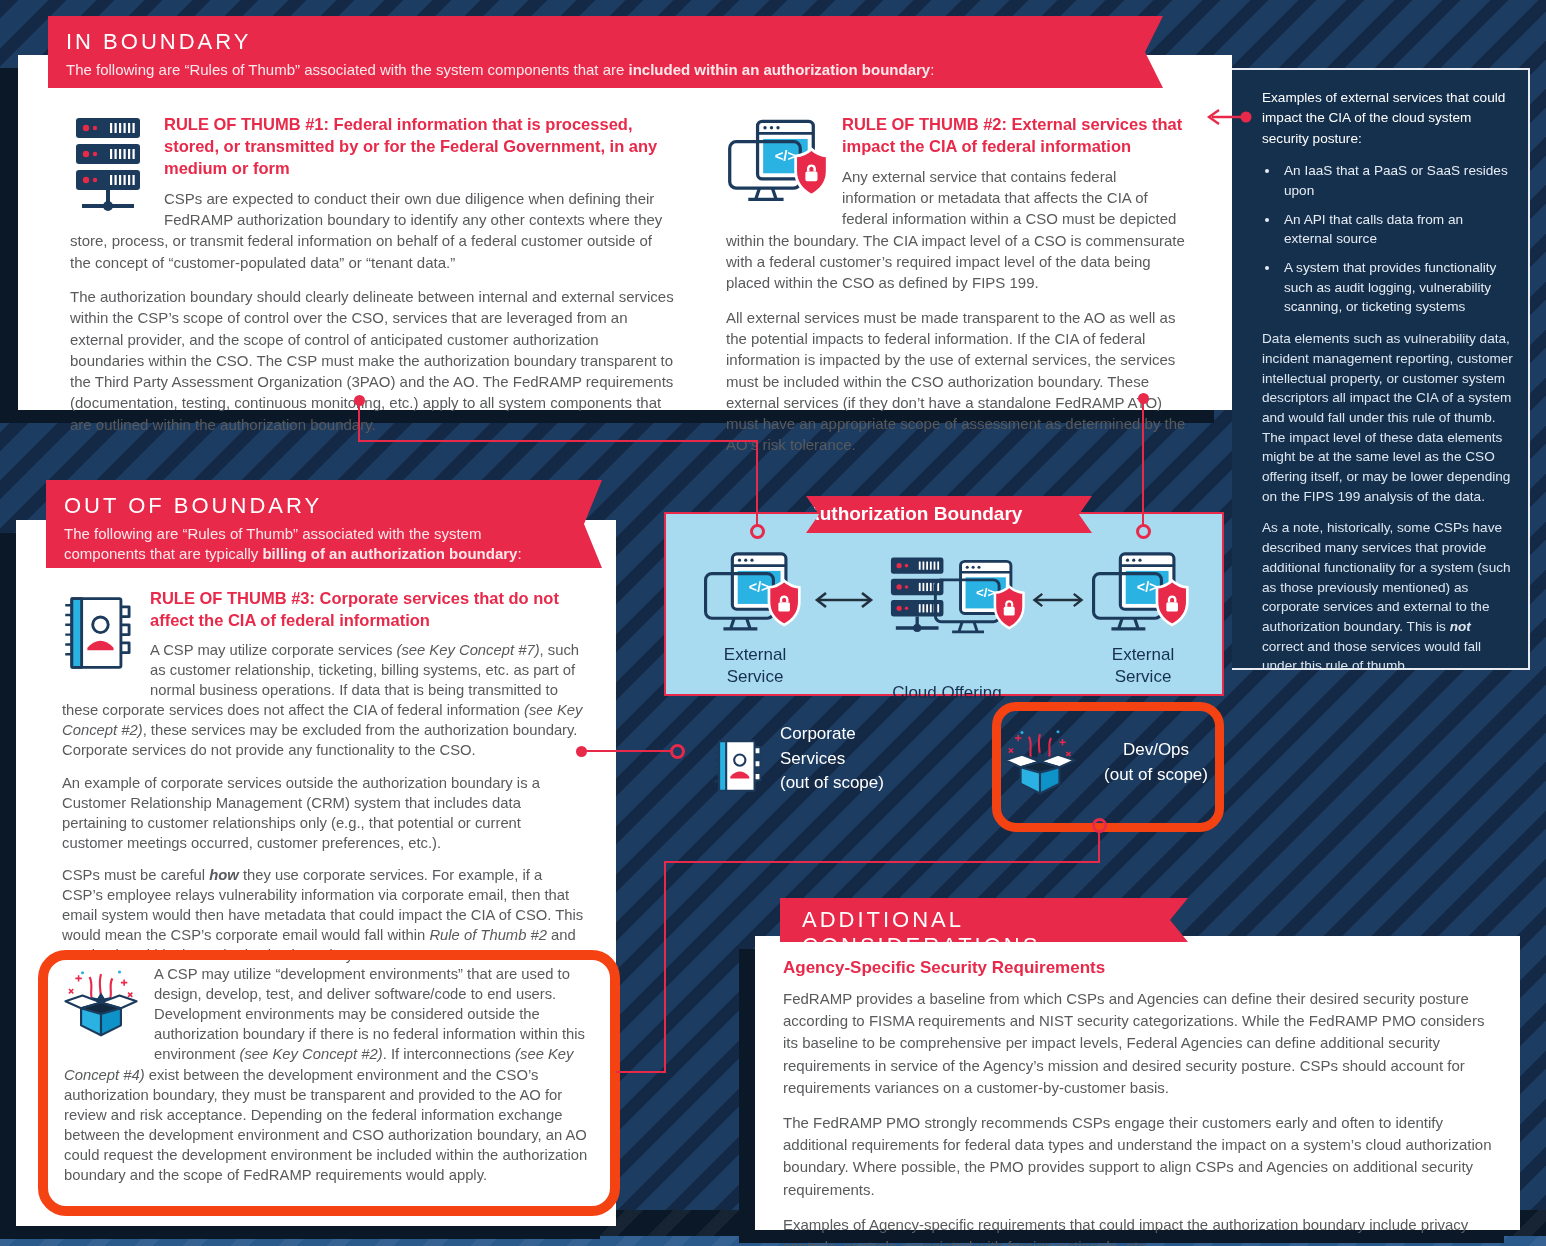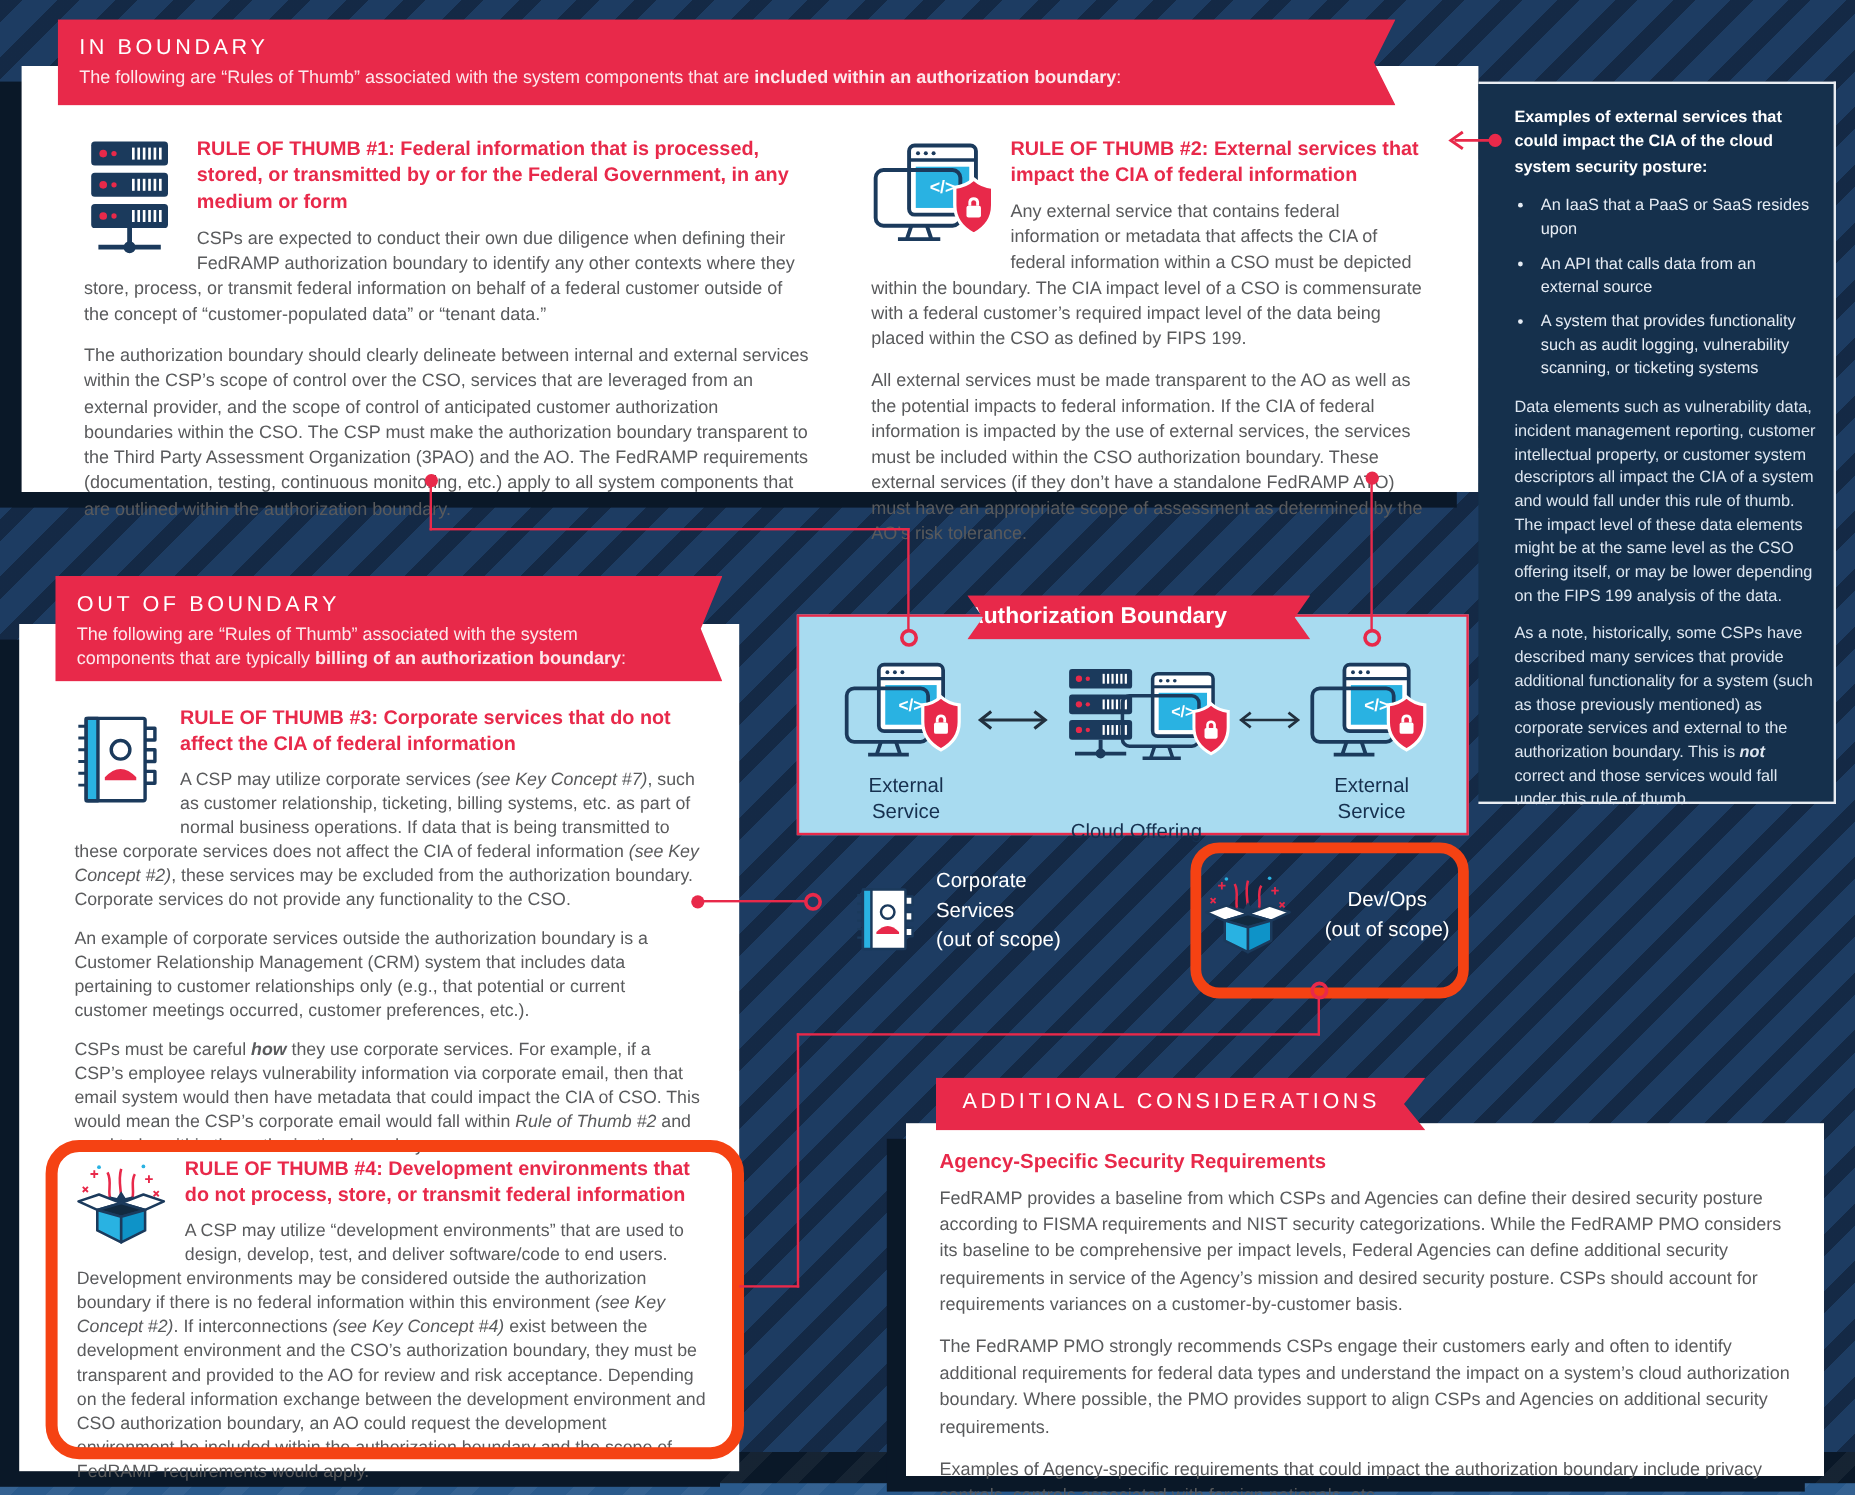--- a/index.html
+++ b/index.html
@@ -13,36 +13,36 @@
   .band{position:absolute; left:0; width:1546px;
     background-image:repeating-linear-gradient(135deg, rgba(255,255,255,.05) 0 13px, rgba(255,255,255,0) 13px 34px);}
   
   .panel{position:absolute; background:#ffffff; z-index:10;}
   .panel-top{ left:18px; top:55px; width:1214px; height:355px; box-shadow:-18px 13px 0 0 #0a1828; }
   .panel-left{ left:16px; top:520px; width:600px; height:706px; box-shadow:-16px 13px 0 0 #0a1828; }
   .panel-add{ left:755px; top:936px; width:765px; height:294px; box-shadow:-16px 13px 0 0 #0a1828; }
   
   .banner{position:absolute; background:#e8294a; color:#fff; z-index:20;
     clip-path:polygon(0 0,100% 0,calc(100% - 18px) 50%,100% 100%,0 100%);}
-  .banner .bt{ font-size:18px; letter-spacing:3px; font-weight:500; }
+  .banner .bt{ font-size:22px; letter-spacing:3px; font-weight:500; }
   .banner .bs{ font-size:15px; font-weight:300; margin-top:5px; line-height:1.35; color:#fde8ec;}
   .banner-in{ left:48px; top:16px; width:1115px; height:72px; padding:13px 40px 0 18px;}
   .banner-out{ left:46px; top:480px; width:556px; height:88px; padding:13px 46px 0 18px;}
   .banner-add{ left:780px; top:898px; width:408px; height:44px; padding:9px 0 0 22px;}
   
   .rule{position:absolute; z-index:12; color:#595a5c;}
   .rule h3{ color:#e8294a; font-size:16.5px; line-height:1.33; font-weight:700; margin-bottom:8px;}
   .rule p{ font-size:15px; line-height:1.42; margin-bottom:13px;}
   .panel-left-text p{ font-size:14.8px; line-height:1.36; margin-bottom:12px;}
   .ricon{ float:left; margin:2px 16px 6px 0; }
   
   .sidebar{ position:absolute; left:1232px; top:68px; width:298px; height:602px; z-index:11;
     background:#15304c; border:2px solid #e9edf2; border-left:none;
     padding:18px 14px 0 30px; color:#e6ecf4; font-size:13.6px; line-height:1.45;}
-  .sidebar .intro{ font-weight:700; color:#ffffff; line-height:1.5; }
+  .sidebar .intro{ font-weight:400; color:#ffffff; line-height:1.5; }
   .sidebar ul{ margin:12px 0 4px 0; padding-left:18px; }
   .sidebar li{ margin-bottom:9px; padding-left:4px; }
   .sidebar p{ margin-top:12px; color:#dde6f0;}
   
   .auth-box{ position:absolute; left:664px; top:512px; width:560px; height:184px; z-index:12;
     background:#a8dbf0; border:2px solid #e8294a;}
   .auth-ribbon{ position:absolute; left:806px; top:496px; width:286px; height:37px; z-index:21;
     background:#e8294a; color:#fff; font-size:19px; font-weight:600; line-height:35px;
     clip-path:polygon(0 0,100% 0,calc(100% - 13px) 50%,100% 100%,0 100%,13px 50%);}
   .dlabel{ position:absolute; z-index:14; color:#16304f; font-size:17px; line-height:1.28; text-align:center;}
@@ -203,21 +203,20 @@
         <polygon points="52,34 57,42 66,40 60,48 66,54 56,52 52,60 48,52 38,54 44,46 38,40 47,42" fill="#1b3a5c"></polygon>
         <g stroke="#1b3a5c" stroke-width="3" stroke-linejoin="round">
           <polygon points="24,56 2,46 26,38 52,48" fill="#fff"></polygon>
           <polygon points="80,56 102,46 78,38 52,48" fill="#fff"></polygon>
           <polygon points="24,56 52,48 80,56 52,64" fill="#12293f"></polygon>
           <polygon points="24,56 52,64 52,94 24,80" fill="#29b2e2"></polygon>
           <polygon points="80,56 52,64 52,94 80,80" fill="#0e93c8"></polygon>
         </g>
       </svg>
     </span>
-    <h3>RULE OF THUMB #4: Development environments that do not process, store, or transmit federal information</h3>
     <p class="rich"><span>A CSP may utilize “development environments” that are used to design, develop, test, and deliver software/code to end users. Development environments may be considered outside the authorization boundary if there is no federal information within this environment </span><span style="font-style: italic;">(see Key Concept #2)</span><span>. If interconnections </span><span style="font-style: italic;">(see Key Concept #4)</span><span> exist between the development environment and the CSO’s authorization boundary, they must be transparent and provided to the AO for review and risk acceptance. Depending on the federal information exchange between the development environment and CSO authorization boundary, an AO could request the development environment be included within the authorization boundary and the scope of FedRAMP requirements would apply.</span></p>
   </div>
 
   <div class="auth-box"></div>
   <div class="auth-ribbon">Authorization Boundary</div>
 
   <span class="dicon" style="left:702px; top:550px;">
     <svg width="100" height="90" viewBox="0 0 112 100">
       <rect x="34" y="4" width="60" height="62" rx="5" fill="#fff" stroke="#1b3a5c" stroke-width="3.5"></rect>
       <circle cx="42" cy="11" r="1.8" fill="#1b3a5c"></circle>

